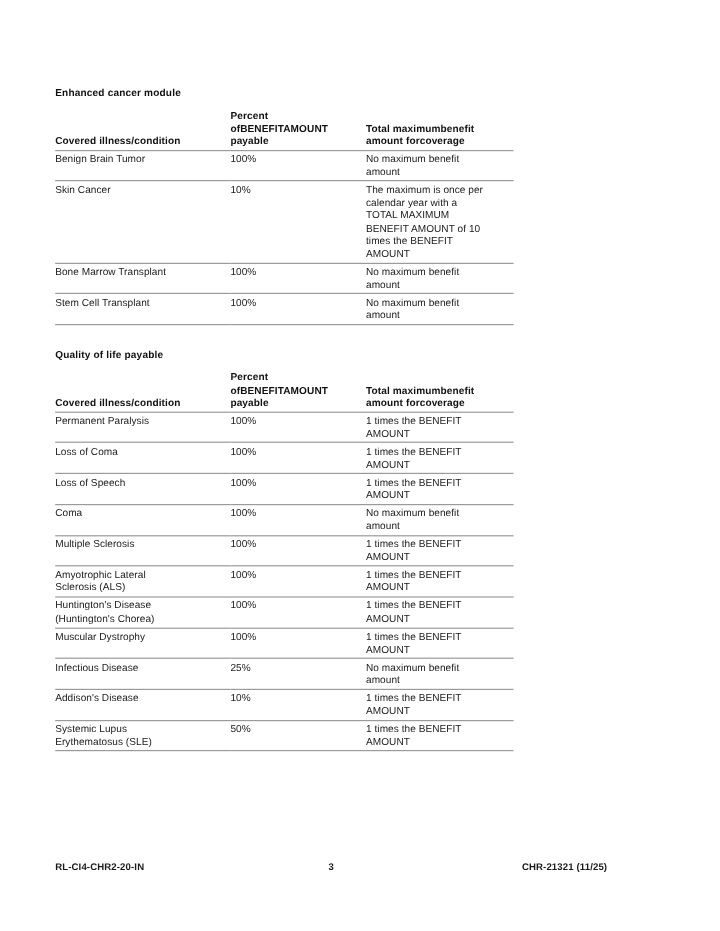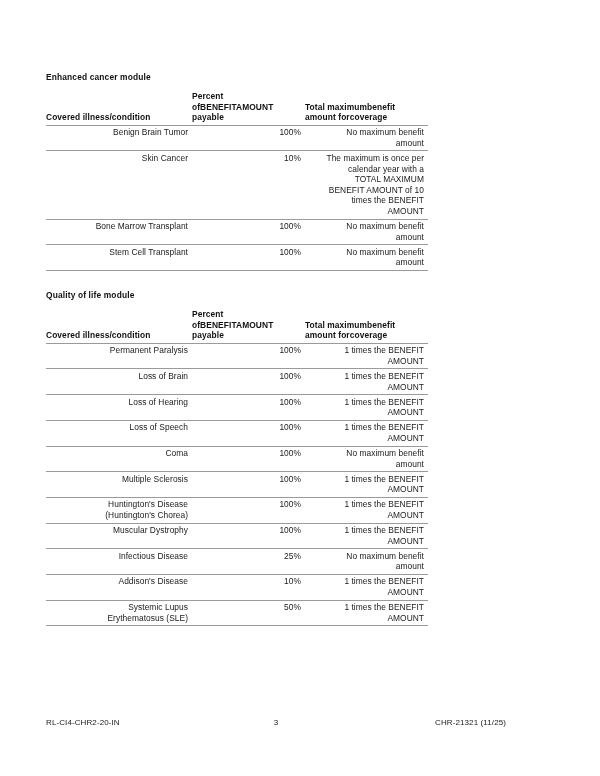--- a/index.html
+++ b/index.html
@@ -58,21 +58,21 @@
     line-height: 10.6px;
     color: #111111;
     padding: 0 4px 2px 0;
     border: none;
     letter-spacing: 0.1px;
   }
   table.benefit-table thead tr {
     border-bottom: 1.1px solid #9a9a9a;
   }
   table.benefit-table tbody td {
-    text-align: right;
+    text-align: left;
     vertical-align: top;
     font-size: 8.4px;
     font-weight: normal;
     line-height: 10.6px;
     color: #1a1a1a;
     padding: 1.5px 4px 2px 0;
     border-bottom: 1.1px solid #9a9a9a;
     letter-spacing: 0.05px;
   }
   table.benefit-table tbody td .cellline {
@@ -85,20 +85,21 @@
     left: 46px;
     right: 38px;
     top: 718px;
     height: 14px;
     display: flex;
     align-items: flex-start;
     justify-content: space-between;
     font-size: 8px;
     letter-spacing: 0.1px;
     color: #1a1a1a;
+    font-weight: bold;
   }
   .footer .f-left { flex: 0 0 auto; text-align: left; }
   .footer .f-center {
     position: absolute;
     left: 0; right: 0;
     text-align: center;
   }
   .footer .f-right { flex: 0 0 auto; text-align: right; margin-left: auto; }
 </style>
 </head>
@@ -172,21 +173,21 @@
             <td>
               <span class="cellline">No maximum benefit</span>
               <span class="cellline">amount</span>
             </td>
           </tr>
         </tbody>
     </table>
   </div>
 
   <div class="section" id="section-qol">
-    <div class="section-heading">Quality of life module</div>
+    <div class="section-heading">Quality of life payable</div>
     <table class="benefit-table">
       <colgroup>
           <col class="c1">
           <col class="c2">
           <col class="c3">
         </colgroup>
       <thead>
         <tr>
           <th><span class="cellline">Covered illness/condition</span></th>
           <th><span class="cellline">Percent of</span><span class="cellline">BENEFIT</span><span class="cellline">AMOUNT payable</span></th>
@@ -201,33 +202,21 @@
             <td>
               <span class="cellline">100%</span>
             </td>
             <td>
               <span class="cellline">1 times the BENEFIT</span>
               <span class="cellline">AMOUNT</span>
             </td>
           </tr>
           <tr>
             <td>
-              <span class="cellline">Loss of Brain</span>
-            </td>
-            <td>
-              <span class="cellline">100%</span>
-            </td>
-            <td>
-              <span class="cellline">1 times the BENEFIT</span>
-              <span class="cellline">AMOUNT</span>
-            </td>
-          </tr>
-          <tr>
-            <td>
-              <span class="cellline">Loss of Hearing</span>
+              <span class="cellline">Loss of Coma</span>
             </td>
             <td>
               <span class="cellline">100%</span>
             </td>
             <td>
               <span class="cellline">1 times the BENEFIT</span>
               <span class="cellline">AMOUNT</span>
             </td>
           </tr>
           <tr>
@@ -250,20 +239,33 @@
               <span class="cellline">100%</span>
             </td>
             <td>
               <span class="cellline">No maximum benefit</span>
               <span class="cellline">amount</span>
             </td>
           </tr>
           <tr>
             <td>
               <span class="cellline">Multiple Sclerosis</span>
+            </td>
+            <td>
+              <span class="cellline">100%</span>
+            </td>
+            <td>
+              <span class="cellline">1 times the BENEFIT</span>
+              <span class="cellline">AMOUNT</span>
+            </td>
+          </tr>
+          <tr>
+            <td>
+              <span class="cellline">Amyotrophic Lateral</span>
+              <span class="cellline">Sclerosis (ALS)</span>
             </td>
             <td>
               <span class="cellline">100%</span>
             </td>
             <td>
               <span class="cellline">1 times the BENEFIT</span>
               <span class="cellline">AMOUNT</span>
             </td>
           </tr>
           <tr>

